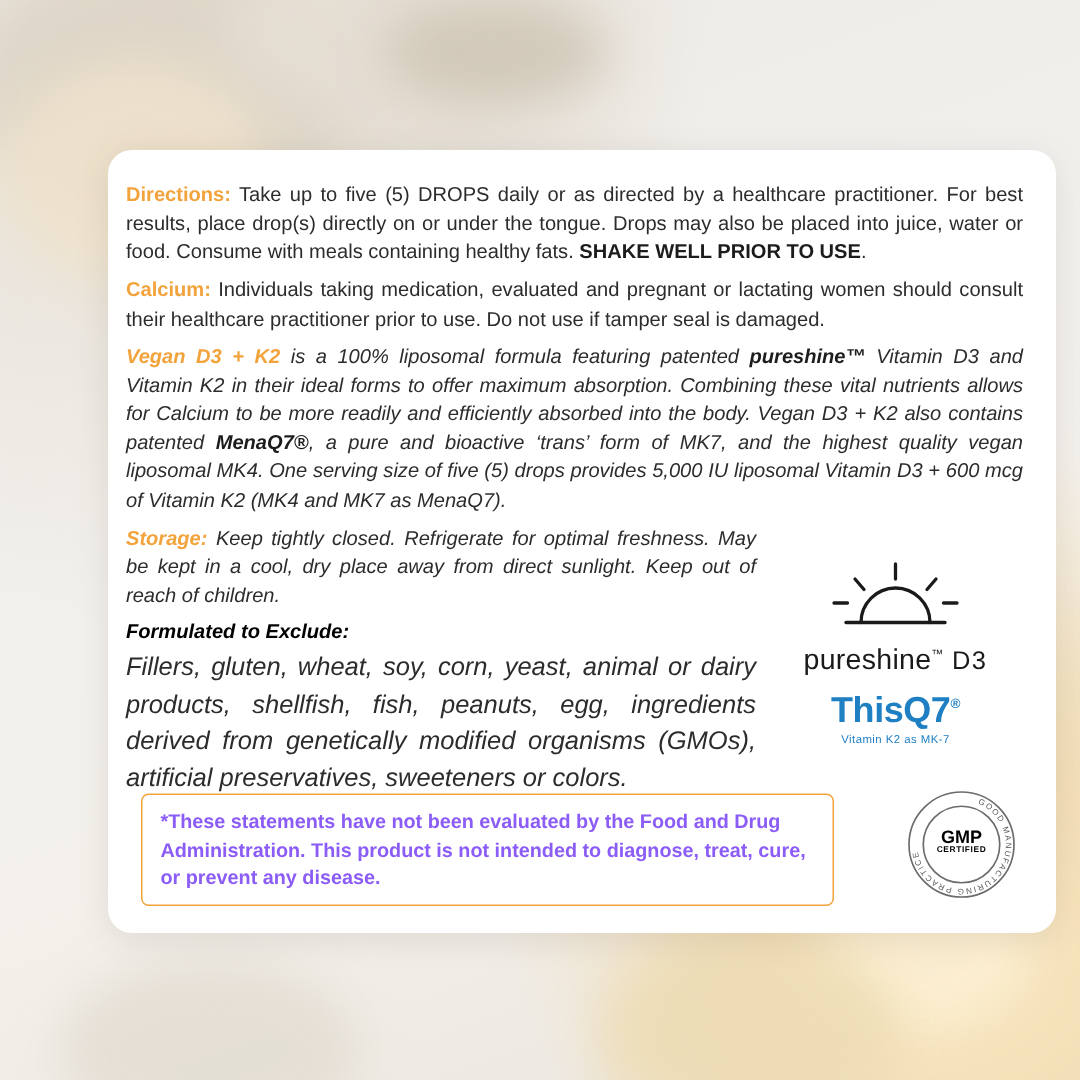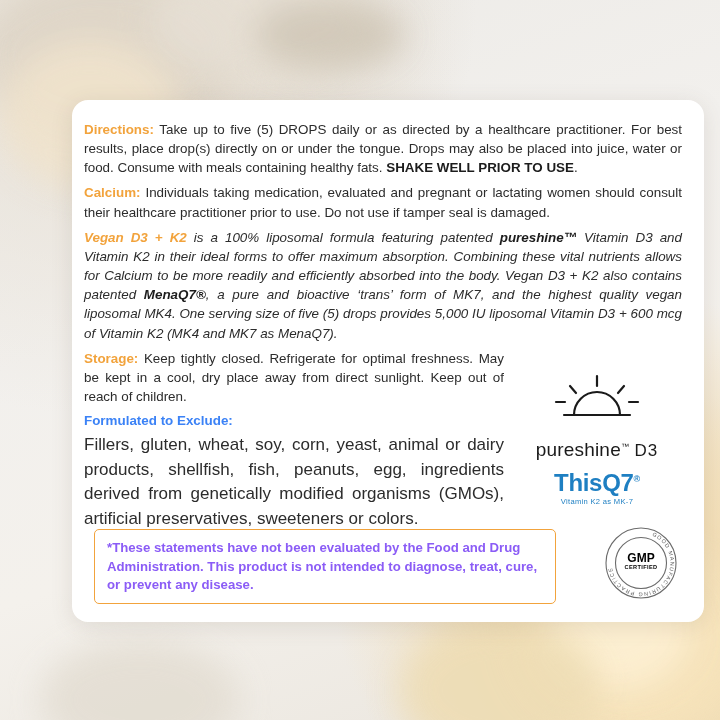--- a/index.html
+++ b/index.html
@@ -72,31 +72,31 @@
   .para-directions { margin-bottom: 6px; }
   .para-warning { margin-bottom: 6px; }
   .para-vegan { margin-bottom: 6px; font-style: italic; }
 
   
   .mid-row {
     display: flex;
     align-items: flex-start;
     gap: 8px;
   }
-  .mid-left { width: 420px; flex: 0 0 420px; }
+  .mid-left { width: 420px; flex: 0 0 420px; font-style: italic; }
   .logo-col {
     flex: 1;
     padding-top: 22px;
     display: flex;
     flex-direction: column;
     align-items: center;
     gap: 10px;
   }
 
-  .excl-head { color: #3b82f6; font-weight: bold; font-size: 13.4px; margin: 7px 0 5px 0; }
+  .excl-head { color: #000000; font-weight: bold; font-size: 13.4px; margin: 7px 0 5px 0; }
   .excl-text {
     font-size: 17px;
     line-height: 1.45;
     color: #2c2c2c;
     text-align: justify;
     width: 420px;
     margin: 0;
   }
 
   
@@ -114,21 +114,21 @@
     font-weight: bold;
     color: #8b5cf6;
   }
 
   
   .pureshine-wrap { text-align: center; }
   .pureshine-name {
     font-size: 19px;
     letter-spacing: .2px;
     color: #1a1a1a;
-    margin-top: 12px;
+    margin-top: 2px;
   }
   .pureshine-name .tm {
     font-size: 8px;
     vertical-align: super;
   }
   .pureshine-name .d3 {
     font-size: 17px;
     letter-spacing: 1px;
   }
 

